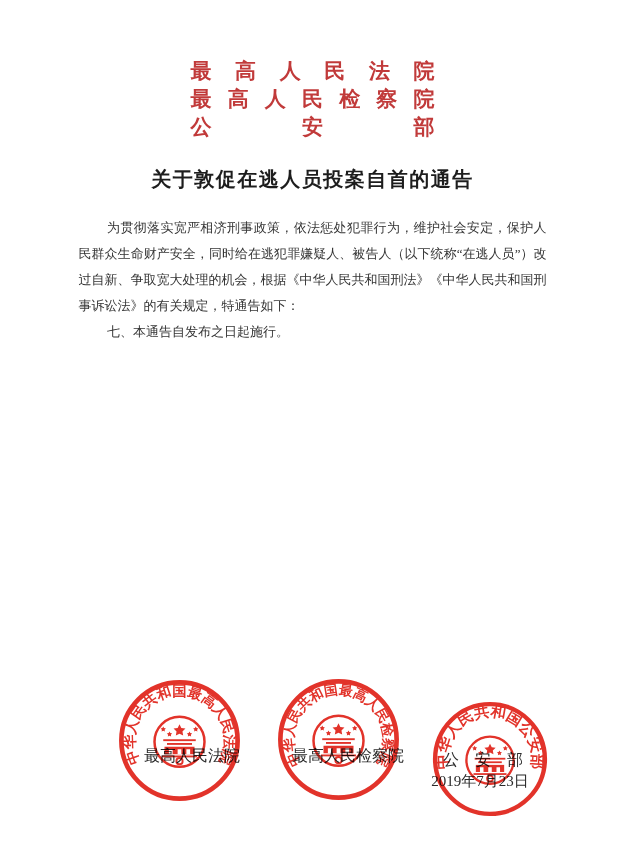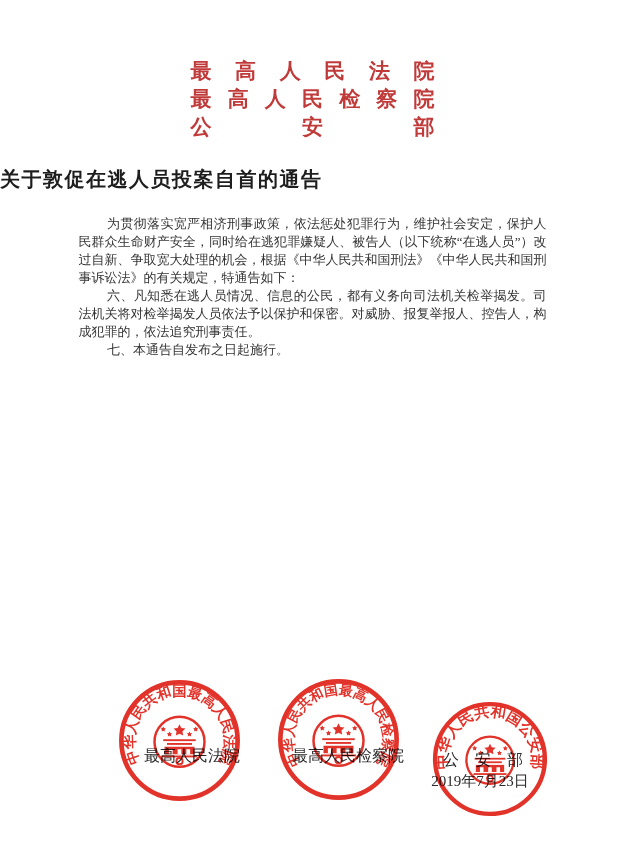--- a/index.html
+++ b/index.html
@@ -17,27 +17,27 @@
     background:var(--page-bg);overflow:hidden;
   }
   
   .issuers{margin:0 auto;padding-top:57px;width:244px;}
   .issuer-line{
     display:flex;justify-content:space-between;
     color:var(--header-red);font-weight:bold;font-size:21px;line-height:28px;
   }
   
   .title{
-    margin:25px 0 0 0;
+    margin:25px 0 0 0;text-align:center;
     font-size:20px;font-weight:bold;letter-spacing:1.5px;color:var(--title-color);
   }
   
   .body{
     width:468px;margin:22px auto 0 auto;
-    font-size:13px;line-height:18px;color:var(--text-color);
+    font-size:13px;line-height:26px;color:var(--text-color);
     text-align:justify;text-justify:inter-ideograph;
   }
   .body p{margin:0;text-indent:2.2em;}
   
   .sig{
     position:absolute;width:160px;text-align:center;
     font-size:16px;color:var(--sig-color);white-space:nowrap;
   }
   .sig1{left:112px;top:746px;}
   .sig2{left:268px;top:746px;}
@@ -86,21 +86,20 @@
         <span>公</span>
         <span>安</span>
         <span>部</span>
       </div>
     </header>
 
   <h1 class="title">关于敦促在逃人员投案自首的通告</h1>
 
   <main class="body">
       <p>为贯彻落实宽严相济刑事政策，依法惩处犯罪行为，维护社会安定，保护人民群众生命财产安全，同时给在逃犯罪嫌疑人、被告人（以下统称“在逃人员”）改过自新、争取宽大处理的机会，根据《中华人民共和国刑法》《中华人民共和国刑事诉讼法》的有关规定，特通告如下：</p>
-      <p>六、凡知悉在逃人员情况、信息的公民，都有义务向司法机关检举揭发。司法机关将对检举揭发人员依法予以保护和保密。对威胁、报复举报人、控告人，构成犯罪的，依法追究刑事责任。</p>
       <p>七、本通告自发布之日起施行。</p>
     </main>
 
   <div class="sig sig1">最高人民法院</div>
   <div class="sig sig2">最高人民检察院</div>
   <div class="sig sig3">公　安　部</div>
   <div class="date">2019年7月23日</div>
 
   <svg class="seal seal1" viewBox="0 0 200 200">
     <defs>

